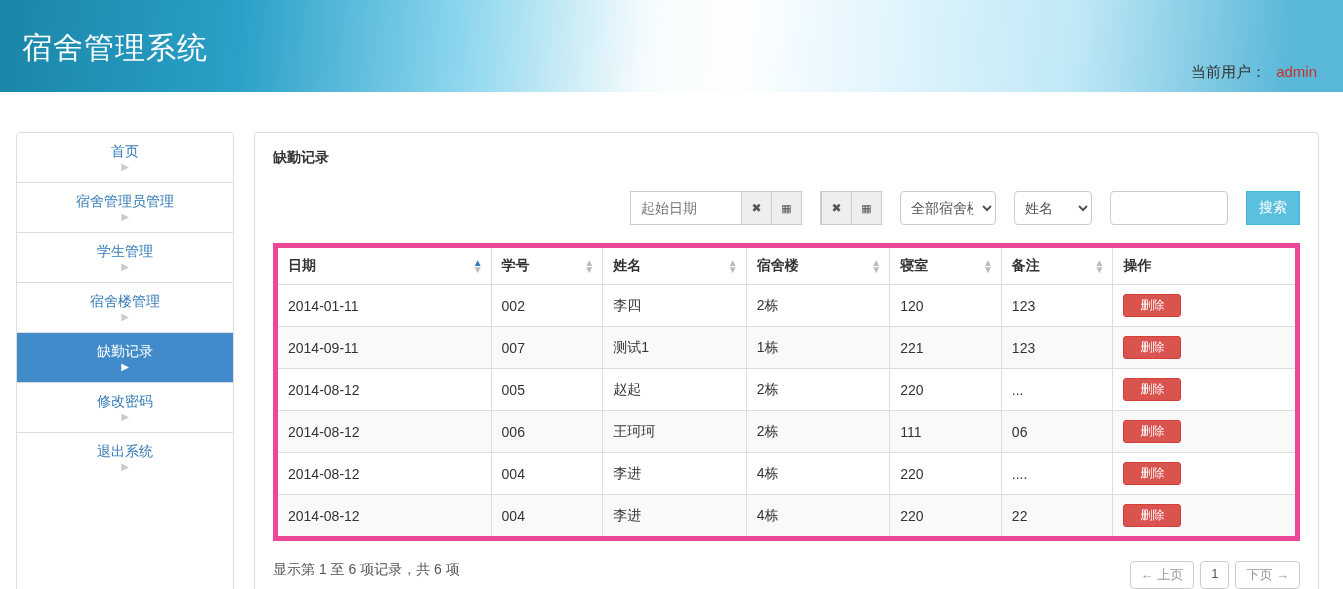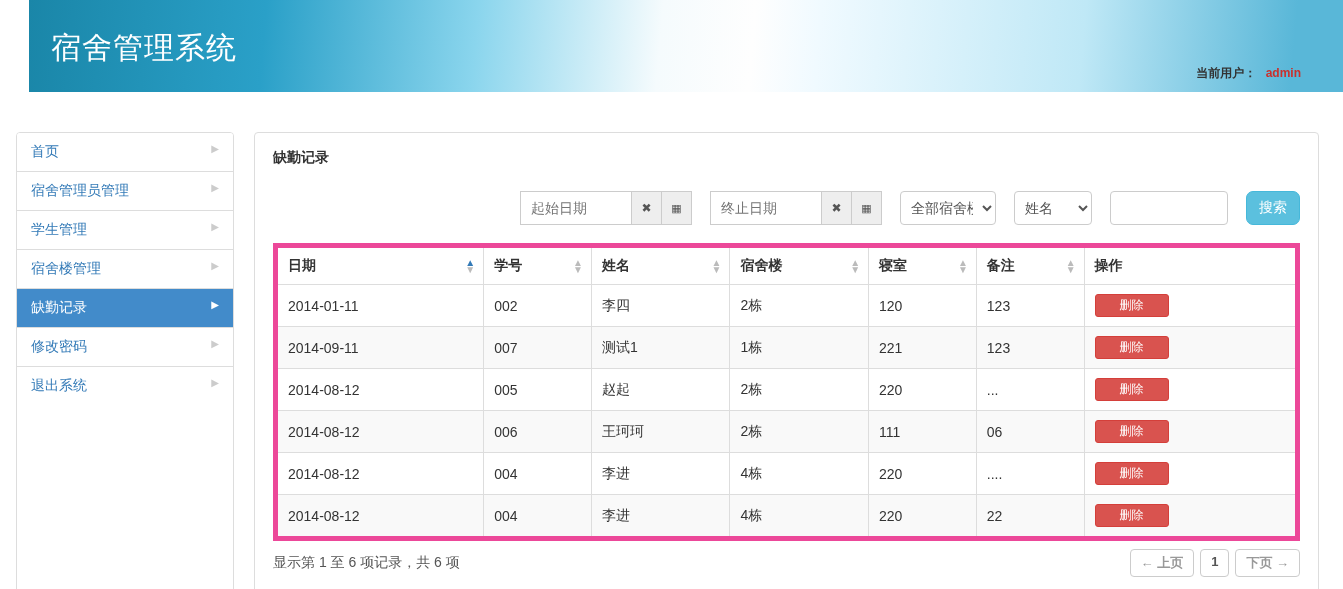--- a/index.html
+++ b/index.html
@@ -9,61 +9,60 @@
     color: #333;
     background: #fff;
     width: 1343px;
   }
   
   .header {
     height: 92px;
     background: linear-gradient(95deg,#1a86a8 0%,#2aa0c8 18%,#8ad5ed 34%,#f5fbfd 48%,#fefefe 55%,#f0faff 60%,#bfe8f6 80%,#59b7d8 96%);
     position: relative;
     color: #fff;
-    margin-left: 29px;
   }
   .header-title {
     position: absolute;
     left: 22px;
     top: 28px;
     font-size: 30px;
     font-weight: 300;
     color: #fff;
     letter-spacing: 1px;
   }
   .current-user {
     position: absolute;
-    right: 42px;
+    right: 26px;
     bottom: 10px;
-    font-size: 12px;
+    font-size: 15px;
     color: #333;
-    font-weight: bold;
   }
   .current-user .uname { color: #c9302c; margin-left: 6px;}
   
   .wrap { display: flex; padding: 40px 24px 30px 16px; }
   
   .sidebar {
     width: 218px;
     border: 1px solid #ddd;
     border-radius: 4px;
     overflow: hidden;
     flex-shrink: 0;
     margin-right: 20px;
   }
   .sidebar a {
     display: flex;
-    align-items: flex-start;
+    align-items: center;
     justify-content: space-between;
     padding: 10px 14px;
     color: #337ab7;
     text-decoration: none;
     border-bottom: 1px solid #ddd;
     font-size: 14px;
     background: #fff;
+    flex-direction: column;
   }
   .sidebar a:last-child { border-bottom: none; }
   .sidebar a .chev { color: #ccc; font-size: 10px; }
   .sidebar a.active { background: #428bca; color: #fff; }
   .sidebar a.active .chev { color: #fff; }
   
   .main {
     flex: 1;
     border: 1px solid #ddd;
     border-radius: 4px;
@@ -111,28 +110,28 @@
     height: 34px;
     border: 1px solid #ccc;
     border-radius: 4px;
     padding: 4px 10px;
     width: 118px;
     font-size: 14px;
   }
   .btn {
     display: inline-flex; align-items:center; justify-content:center;
     border: 1px solid transparent;
-    border-radius: 7px;
+    border-radius: 0;
     cursor: pointer;
     font-size: 14px;
     padding: 6px 12px;
     line-height: 1.42;
   }
   .btn-info { background:#5bc0de; border-color:#46b8da; color:#fff; height:34px;}
-  .btn-danger { background:#d9534f; border-color:#d43f3a; color:#fff; font-size:12px; padding:2px 24px; border-radius:3px;}
+  .btn-danger { background:#d9534f; border-color:#d43f3a; color:#fff; font-size:12px; padding:2px 16px; border-radius:3px;}
   
   table.data {
     width: 100%;
     border-collapse: collapse;
     border: 5px solid #ec4899;
   }
   table.data th, table.data td {
     border: 1px solid #ddd;
     padding: 9px 10px;
     text-align: left;
@@ -151,26 +150,26 @@
     font-size: 10px;
     color: #bbb;
     line-height: 0.7;
     display: flex; flex-direction: column;
   }
   .sort-ind .up.active { color:#337ab7; }
   table.data tbody tr:nth-child(odd) td { background:#fff; }
   table.data tbody tr:nth-child(even) td { background:#f9f9f9; }
   
   .table-footer {
-    display:flex; justify-content:space-between; align-items:center;
-    margin-top: 8px;
+    display:flex; justify-content:space-between; 
+    margin-top: 20px;
     font-size: 14px;
     color:#555;
   }
-  .pager { display:flex; gap:6px;font-weight:bold; }
+  .pager { display:flex; gap:6px; }
   .pager .pbtn {
     border:1px solid #ccc;
     border-radius:4px;
     padding:4px 10px;
     color:#999;
     background:#fff;
     font-size:13px;
     cursor:pointer;
   }
   .pager .pbtn.cur { color:#555; }
@@ -226,21 +225,20 @@
       <div class="input-group">
         <input type="text" placeholder="起始日期" style="">
         <span class="addon">
             <span>✖</span>
           </span>
         <span class="addon cal">
             <span>▦</span>
           </span>
       </div>
       <div class="input-group">
-        <input type="text" placeholder="终止日期" style="">
         <span class="addon">
             <span>✖</span>
           </span>
         <span class="addon cal">
             <span>▦</span>
           </span>
       </div>
       <select id="sel-dorm" class="form-control">
         <option>全部宿舍楼</option>
       </select>

